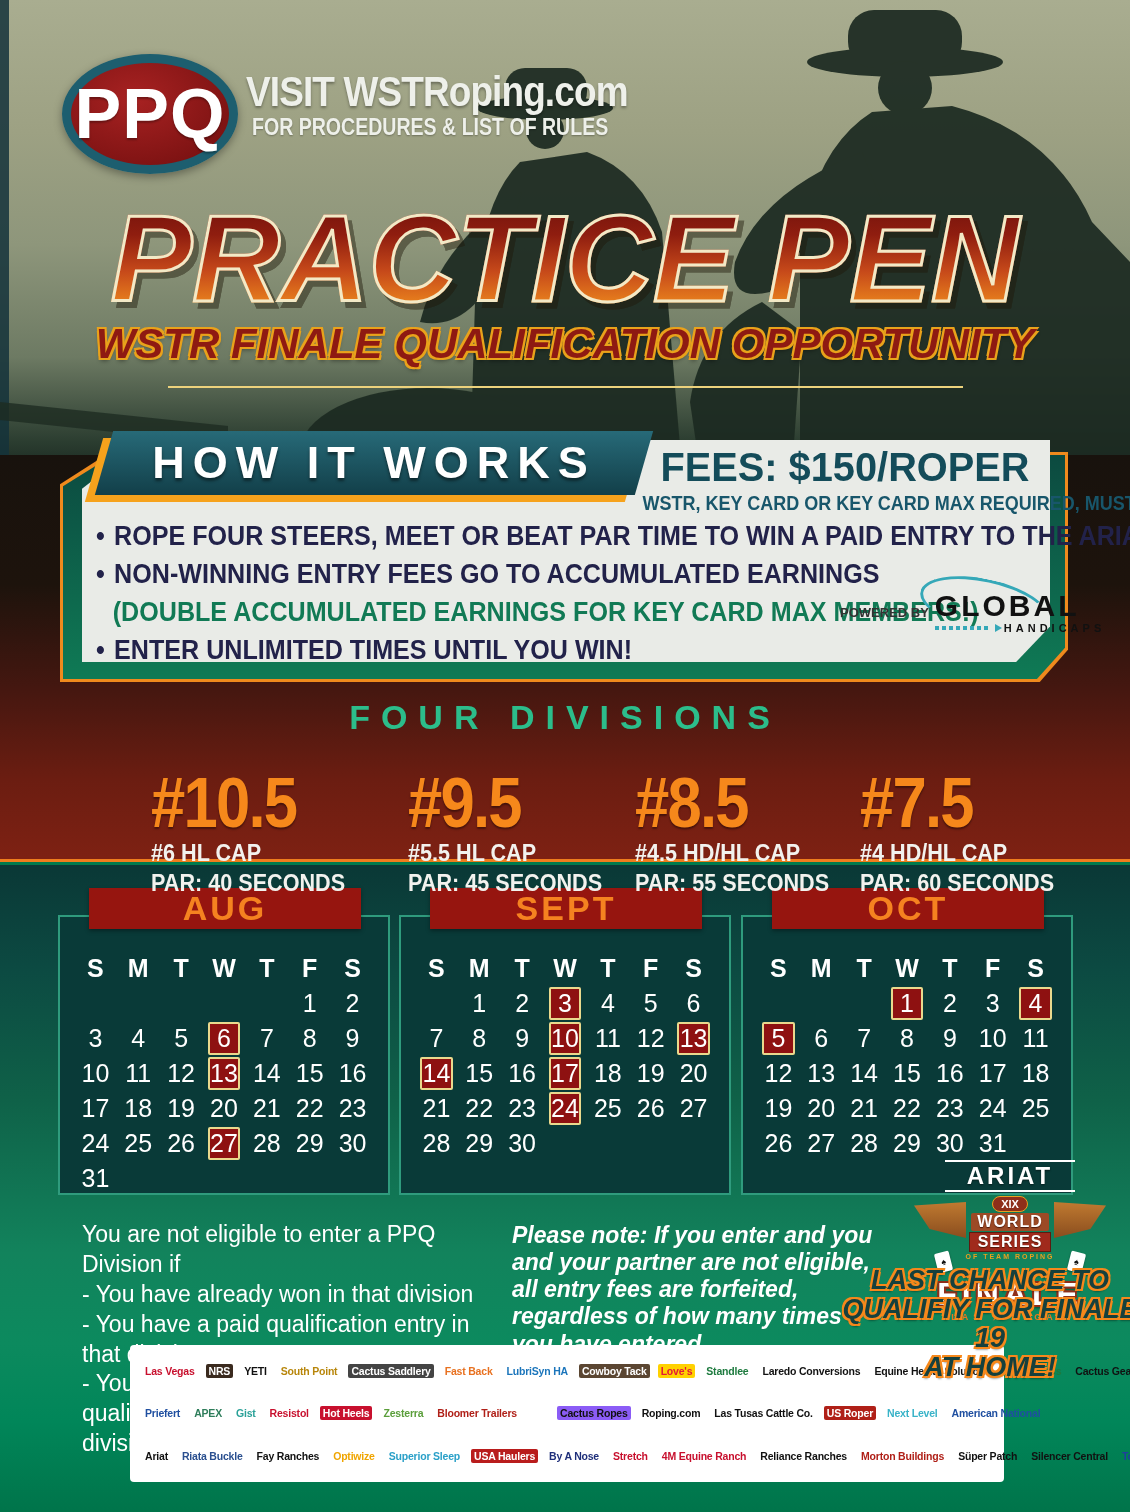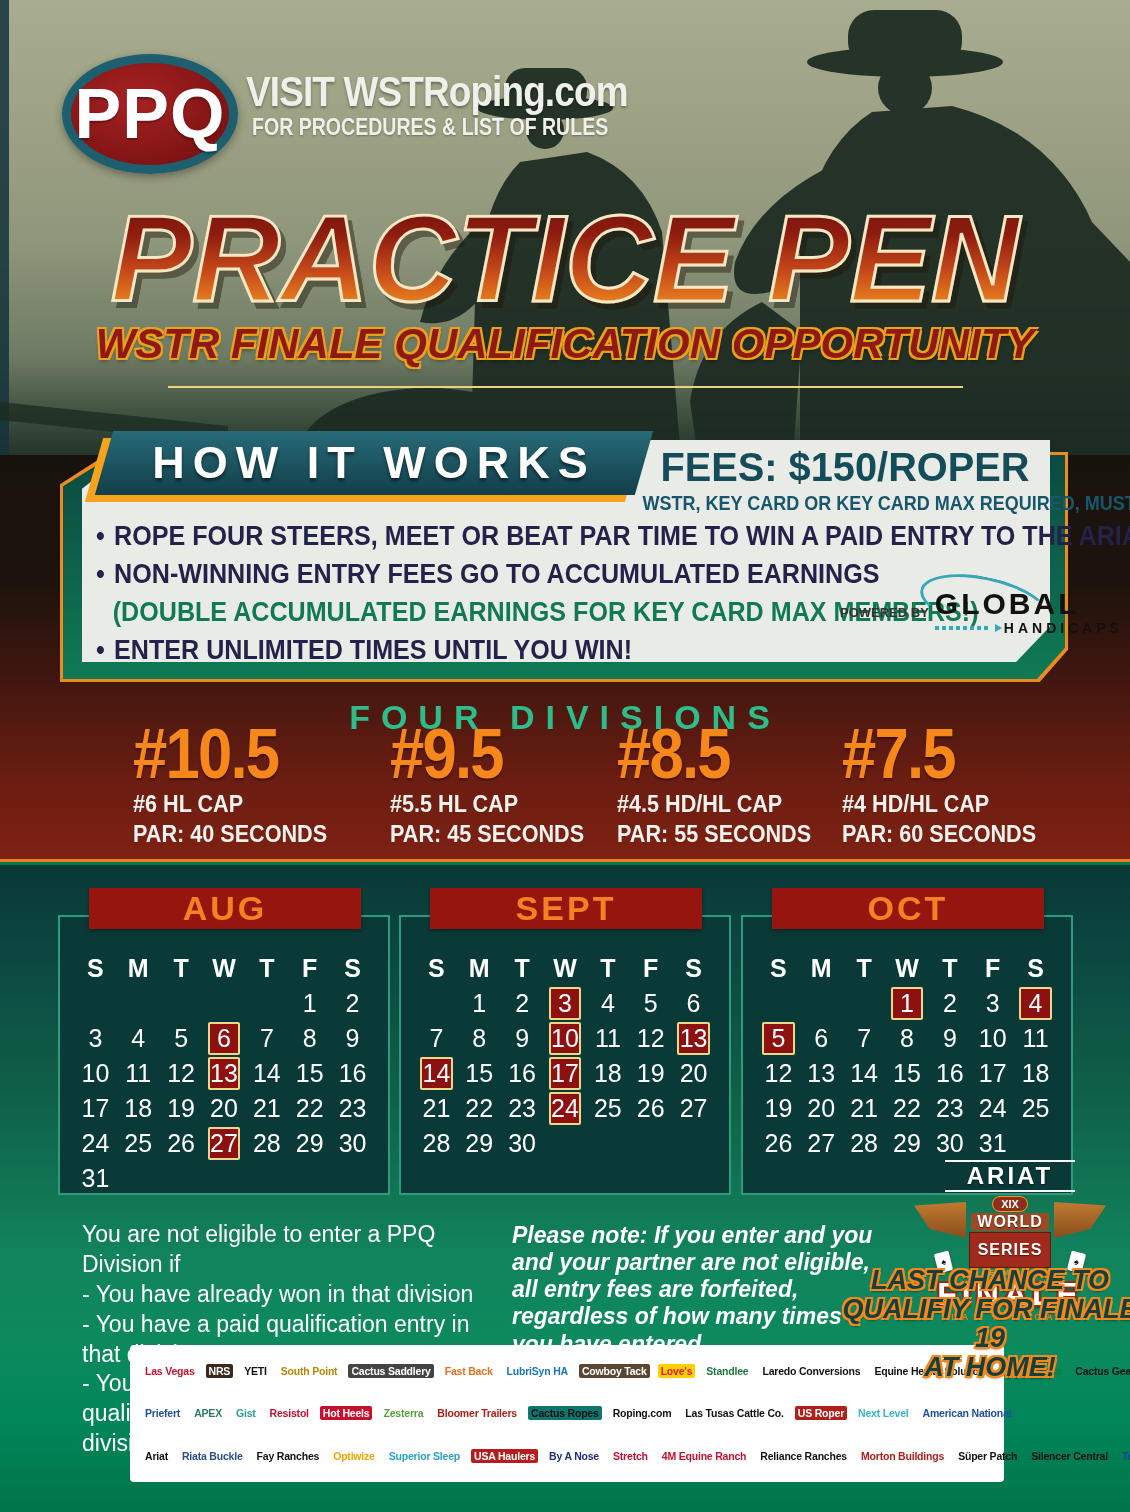--- a/index.html
+++ b/index.html
@@ -72,26 +72,26 @@
   .powered{position:absolute;left:840px;top:584px;width:230px;height:56px;z-index:5;display:flex;align-items:center;}
   .powered .pb{font-size:13px;font-weight:700;color:#333;margin-right:6px;white-space:nowrap;}
   .gbl{position:relative;}
   .gbl .arc{position:absolute;left:-16px;top:-12px;width:130px;height:52px;border-radius:50%;
       border:3px solid transparent;border-top-color:#35a8b8;border-left-color:#35a8b8;transform:rotate(12deg);}
   .gbl .g1{font-size:30px;font-weight:800;color:#111;letter-spacing:3px;line-height:1;}
   .gbl .g2row{display:flex;align-items:center;justify-content:flex-end;margin-top:1px;}
   .gbl .dash{width:56px;height:4px;margin-right:4px;
       background:repeating-linear-gradient(90deg,#35a8b8 0 4px,transparent 4px 7px);}
   .gbl .tri{width:0;height:0;border-top:4px solid transparent;border-bottom:4px solid transparent;border-left:7px solid #35a8b8;margin-right:2px;}
-  .gbl .g2{font-size:14px;font-weight:700;color:#111;letter-spacing:4px;}
+  .gbl .g2{font-size:11px;font-weight:700;color:#111;letter-spacing:4px;}
 
   
   .four-div{position:absolute;left:0;top:698px;width:1130px;text-align:center;z-index:5;
       font-size:34px;font-weight:600;letter-spacing:11px;color:#2cbd8b;}
-  .division-col{position:absolute;top:721px;z-index:5;}
+  .division-col{position:absolute;top:770px;z-index:5;margin-left:18px;}
   .division-col .num{font-size:70px;font-weight:800;color:#f6881b;letter-spacing:-2px;line-height:.95;
       transform:scaleX(.88);transform-origin:left;white-space:nowrap;text-shadow:0 2px 2px rgba(0,0,0,.4);}
   .division-col .cap,.division-col .par{font-size:24px;font-weight:700;color:#f2f2ee;line-height:1.18;
       transform:scaleX(.9);transform-origin:left;white-space:nowrap;margin-top:2px;}
   .division-col:nth-of-type(1){left:133px;} 
 
   
   .lower-bg{position:absolute;left:0;top:865px;width:1130px;height:647px;z-index:2;
       background:linear-gradient(180deg,#0a3836 0%,#0c4a42 16%,#0f6148 36%,#12835c 60%,#0c8a5e 74%,#018659 86%,#00744a 100%);}
 
@@ -117,21 +117,21 @@
   .finale-logo .rule{height:2px;background:#fff;width:130px;margin:2px auto;}
   .crest{position:relative;margin-top:2px;height:84px;}
   .wing{position:absolute;top:8px;width:52px;height:36px;background:linear-gradient(180deg,#c07a30,#8a4d1e);}
   .wing.l{left:6px;clip-path:polygon(0 10%,100% 0,100% 100%,30% 75%);}
   .wing.r{right:6px;clip-path:polygon(0 0,100% 10%,70% 75%,0 100%);}
   .crest .xix{display:inline-block;font-size:11px;font-weight:800;color:#fff;background:#8e2f1a;
       border:1px solid #e8a020;border-radius:9px;padding:0 8px;line-height:14px;}
   .crest .world{display:inline-block;font-size:16px;font-weight:900;color:#fff;background:#9c4a26;
       border-radius:2px;padding:0 6px;line-height:18px;margin-top:1px;letter-spacing:1px;text-shadow:0 1px 1px #4a1608;}
   .crest .series{display:inline-block;font-size:16px;font-weight:900;color:#fff;background:#a02a1c;
-      border:1px solid #5e1a10;padding:8px 8px;line-height:18px;margin-top:1px;letter-spacing:1px;text-shadow:0 1px 1px #4a1608;}
+      border:1px solid #5e1a10;padding:0 8px;line-height:18px;margin-top:1px;letter-spacing:1px;text-shadow:0 1px 1px #4a1608;}
   .crest .oftr{font-size:7px;font-weight:700;color:#e8a020;letter-spacing:2px;margin-top:1px;}
   .card{position:absolute;top:58px;width:15px;height:20px;background:#fff;border-radius:2px;
       font-size:9px;line-height:20px;color:#111;box-shadow:0 1px 2px rgba(0,0,0,.4);}
   .card.l{left:28px;transform:rotate(-14deg);}
   .card.r{right:28px;transform:rotate(14deg);}
   .finale-logo .finale{font-size:32px;font-weight:900;letter-spacing:5px;line-height:1;margin-top:0px;
       color:#fff;text-shadow:-2px -2px 0 #8e2f1a,2px -2px 0 #8e2f1a,-2px 2px 0 #8e2f1a,2px 2px 0 #8e2f1a,0 3px 3px rgba(0,0,0,.5);}
   .finale-logo .lv{font-size:9px;font-weight:700;color:#e87722;letter-spacing:5px;margin-top:2px;}
 
   .last-chance{position:absolute;left:838px;top:1266px;width:304px;z-index:5;text-align:center;
@@ -439,21 +439,21 @@
         <span class="sp" style="color: rgb(17, 17, 17);">Cactus Gear</span>
       </div>
       <div class="sp-row">
         <span class="sp" style="color: rgb(31, 79, 160);">Priefert</span>
         <span class="sp" style="color: rgb(46, 125, 91);">APEX</span>
         <span class="sp" style="color: rgb(42, 161, 152);">Gist</span>
         <span class="sp" style="color: rgb(200, 16, 46);">Resistol</span>
         <span class="sp" style="color: rgb(255, 255, 255); background: rgb(200, 16, 46);">Hot Heels</span>
         <span class="sp" style="color: rgb(90, 158, 58);">Zesterra</span>
         <span class="sp" style="color: rgb(176, 32, 24);">Bloomer Trailers</span>
-        <span class="sp" style="color: rgb(17, 17, 17); background: #0f766e;">Cactus Ropes</span>
+        <span class="sp" style="color: rgb(17, 17, 17); background: #8b5cf6; margin-left: 29px;">Cactus Ropes</span>
         <span class="sp" style="color: rgb(17, 17, 17);">Roping.com</span>
         <span class="sp" style="color: rgb(17, 17, 17);">Las Tusas Cattle Co.</span>
         <span class="sp" style="color: rgb(255, 255, 255); background: rgb(176, 32, 24);">US Roper</span>
         <span class="sp" style="color: rgb(57, 179, 200);">Next Level</span>
         <span class="sp" style="color: rgb(31, 79, 160);">American National</span>
       </div>
       <div class="sp-row">
         <span class="sp" style="color: rgb(17, 17, 17);">Ariat</span>
         <span class="sp" style="color: rgb(42, 79, 143);">Riata Buckle</span>
         <span class="sp" style="color: rgb(17, 17, 17);">Fay Ranches</span>

